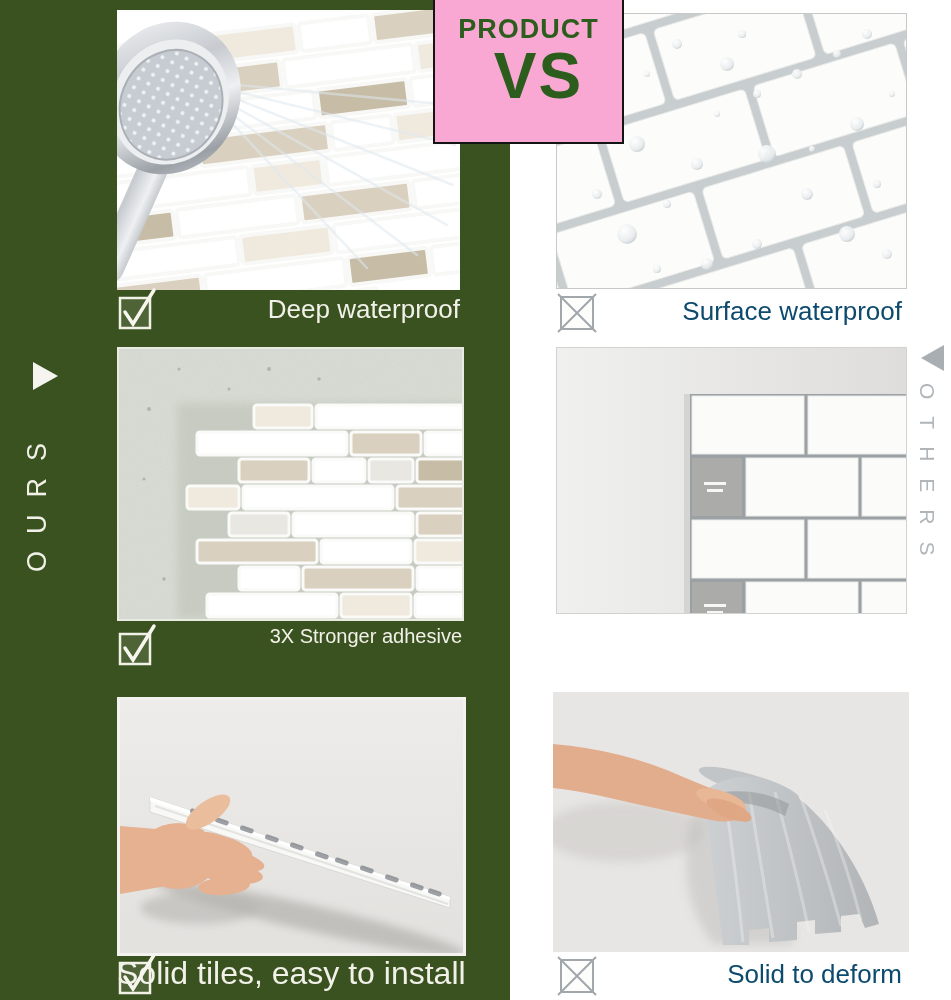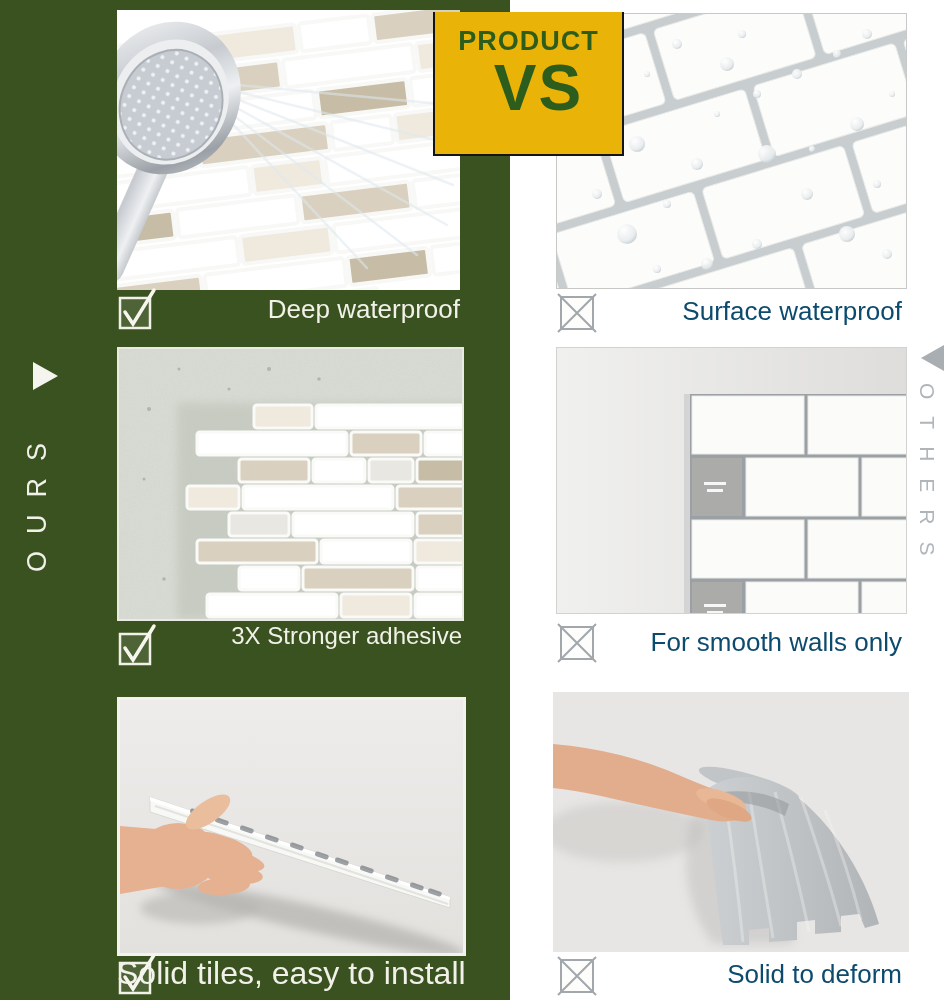--- a/index.html
+++ b/index.html
@@ -1,21 +1,21 @@
 <!DOCTYPE html>
 <html><head>
 <meta charset="utf-8">
 <style>
   html,body{margin:0;padding:0;background:#ffffff;}
   .page{position:relative;width:951px;height:1000px;background:#ffffff;overflow:hidden;
         font-family:"Liberation Sans",sans-serif;}
   .green-panel{position:absolute;left:0;top:0;width:510px;height:1000px;background:#3a5220;}
   
-  .vs-badge{position:absolute;left:433px;top:0;width:187px;height:142px;background:#eab308;
-            border:2px solid #141414;border-top:none;z-index:9;text-align:center;margin-top:12px;}
+  .vs-badge{position:absolute;left:433px;top:0;width:187px;height:142px;background:#f9a8d4;
+            border:2px solid #141414;border-top:none;z-index:9;text-align:center;}
   .product-label{margin-top:14px;font-size:27px;font-weight:700;letter-spacing:1px;color:#2c5d1c;}
   .vs-label{margin-top:0;font-size:64px;font-weight:700;letter-spacing:2px;color:#2c5d1c;line-height:0.98;padding-left:20px;}
   
   .v-ours{position:absolute;left:14px;top:572px;width:170px;height:46px;
           transform:rotate(-90deg);transform-origin:0 0;
           color:#f2f1e9;font-size:27px;letter-spacing:17px;line-height:46px;}
   .ours-arrow{position:absolute;left:33px;top:362px;width:0;height:0;
           border-left:25px solid #f5f4ee;border-top:14px solid transparent;border-bottom:14px solid transparent;}
   .v-others{position:absolute;left:944px;top:383px;width:225px;height:34px;
           transform:rotate(90deg);transform-origin:0 0;
@@ -32,21 +32,21 @@
   #img-r3-ours{left:117px;top:697px;border:3px solid #f3f2f0;}
   #img-r3-others{left:553px;top:692px;}
   
   .cap{position:absolute;}
   .cap .icon{position:absolute;left:0;}
   .cap .txt{display:block;width:100%;text-align:right;white-space:nowrap;}
   .cap-ours .txt{color:#f2f1e9;}
   .cap-others .txt{color:#0c4a6e;}
   #cap-r1-ours{left:117px;top:288px;width:343px;}  #cap-r1-ours .txt{font-size:26px;line-height:42px;}
   #cap-r1-others{left:556px;top:288px;width:346px;} #cap-r1-others .txt{font-size:26px;line-height:46px;}
-  #cap-r2-ours{left:117px;top:620px;width:345px;}  #cap-r2-ours .txt{font-size:24px;line-height:32px;}
+  #cap-r2-ours{left:117px;top:620px;width:345px;}  #cap-r2-ours .txt{font-size:20px;line-height:32px;}
   #cap-r2-others{left:556px;top:618px;width:346px;} #cap-r2-others .txt{font-size:26px;line-height:48px;}
   #cap-r3-ours{left:117px;top:951px;width:343px;}  #cap-r3-ours .txt{font-size:32px;line-height:44px;}
   #cap-r3-others{left:556px;top:949px;width:346px;} #cap-r3-others .txt{font-size:26px;line-height:50px;}
   #cap-r1-ours .icon{top:-2px;} #cap-r2-ours .icon{top:2px;} #cap-r3-ours .icon{top:0;}
   #cap-r1-others .icon{top:4px;} #cap-r2-others .icon{top:4px;} #cap-r3-others .icon{top:6px;}
 </style>
 </head>
 <body>
 
 <div class="page">
@@ -426,29 +426,20 @@
 
   <div class="cap cap-ours" id="cap-r2-ours">
     <span class="icon">
       <svg width="40" height="46" viewBox="0 0 40 46">
         <rect x="3" y="12" width="30" height="30" fill="rgba(255,255,255,0.10)" stroke="#f1f1e8" stroke-width="2.5"></rect>
         <path d="M8 26 L16 38 L37 4" stroke="#f6f6ee" stroke-width="3.5" fill="none" stroke-linecap="round"></path>
       </svg>
     </span>
     <span class="txt">3X Stronger adhesive</span>
   </div>
-  <div class="cap cap-others" id="cap-r2-others">
-    <span class="icon">
-      <svg width="42" height="42" viewBox="0 0 42 42">
-        <rect x="5" y="5" width="32" height="32" fill="#fdfdfc" stroke="#a2a7ac" stroke-width="2"></rect>
-        <path d="M2 2 L40 40 M40 2 L2 40" stroke="#a2a7ac" stroke-width="2"></path>
-      </svg>
-    </span>
-    <span class="txt">For smooth walls only</span>
-  </div>
 
   <div class="cap cap-ours" id="cap-r3-ours">
     <span class="icon">
       <svg width="40" height="46" viewBox="0 0 40 46">
         <rect x="3" y="12" width="30" height="30" fill="rgba(255,255,255,0.10)" stroke="#f1f1e8" stroke-width="2.5"></rect>
         <path d="M8 26 L16 38 L37 4" stroke="#f6f6ee" stroke-width="3.5" fill="none" stroke-linecap="round"></path>
       </svg>
     </span>
     <span class="txt">Solid tiles, easy to install</span>
   </div>

